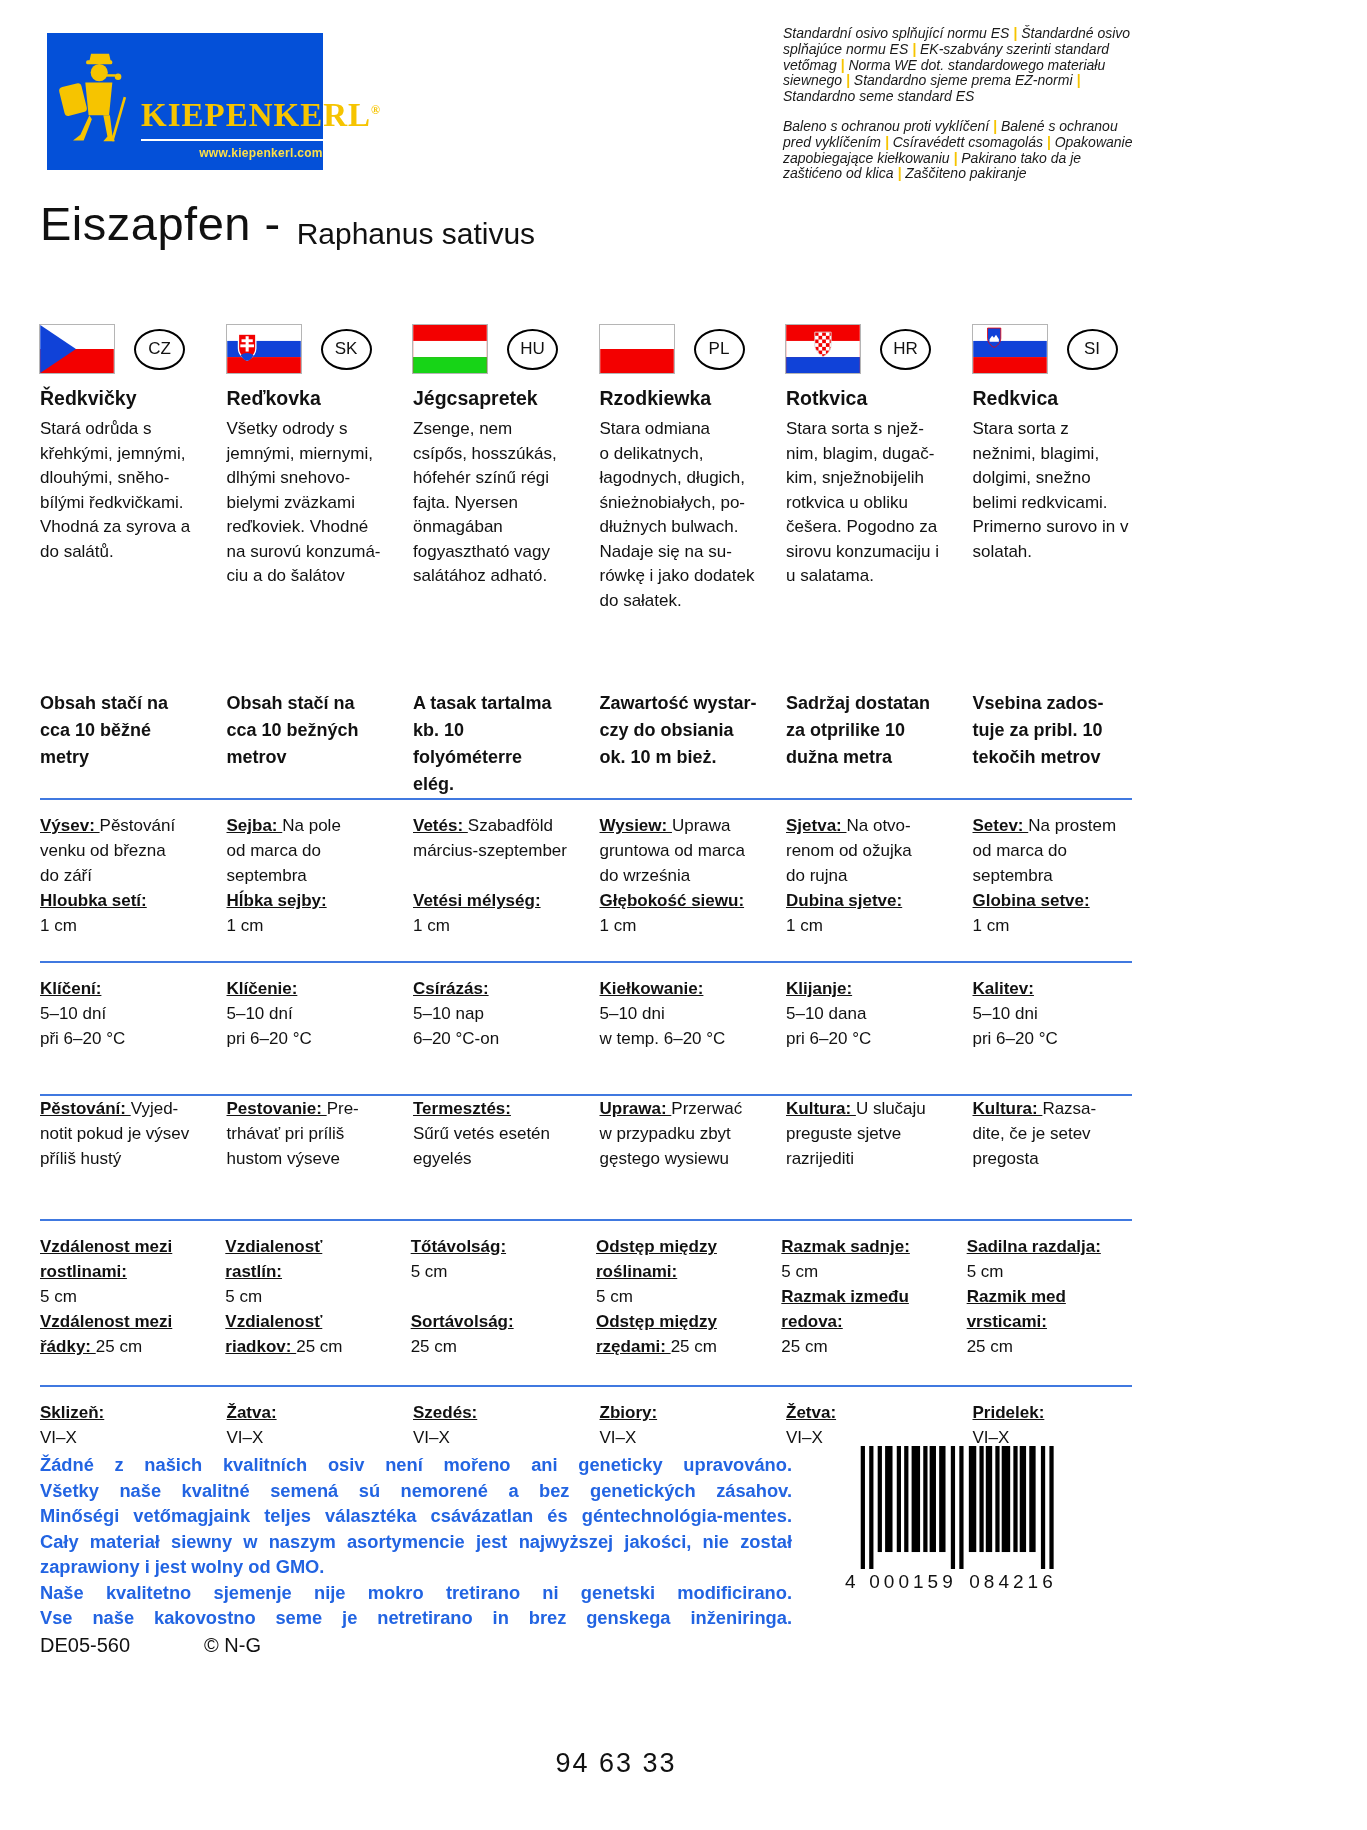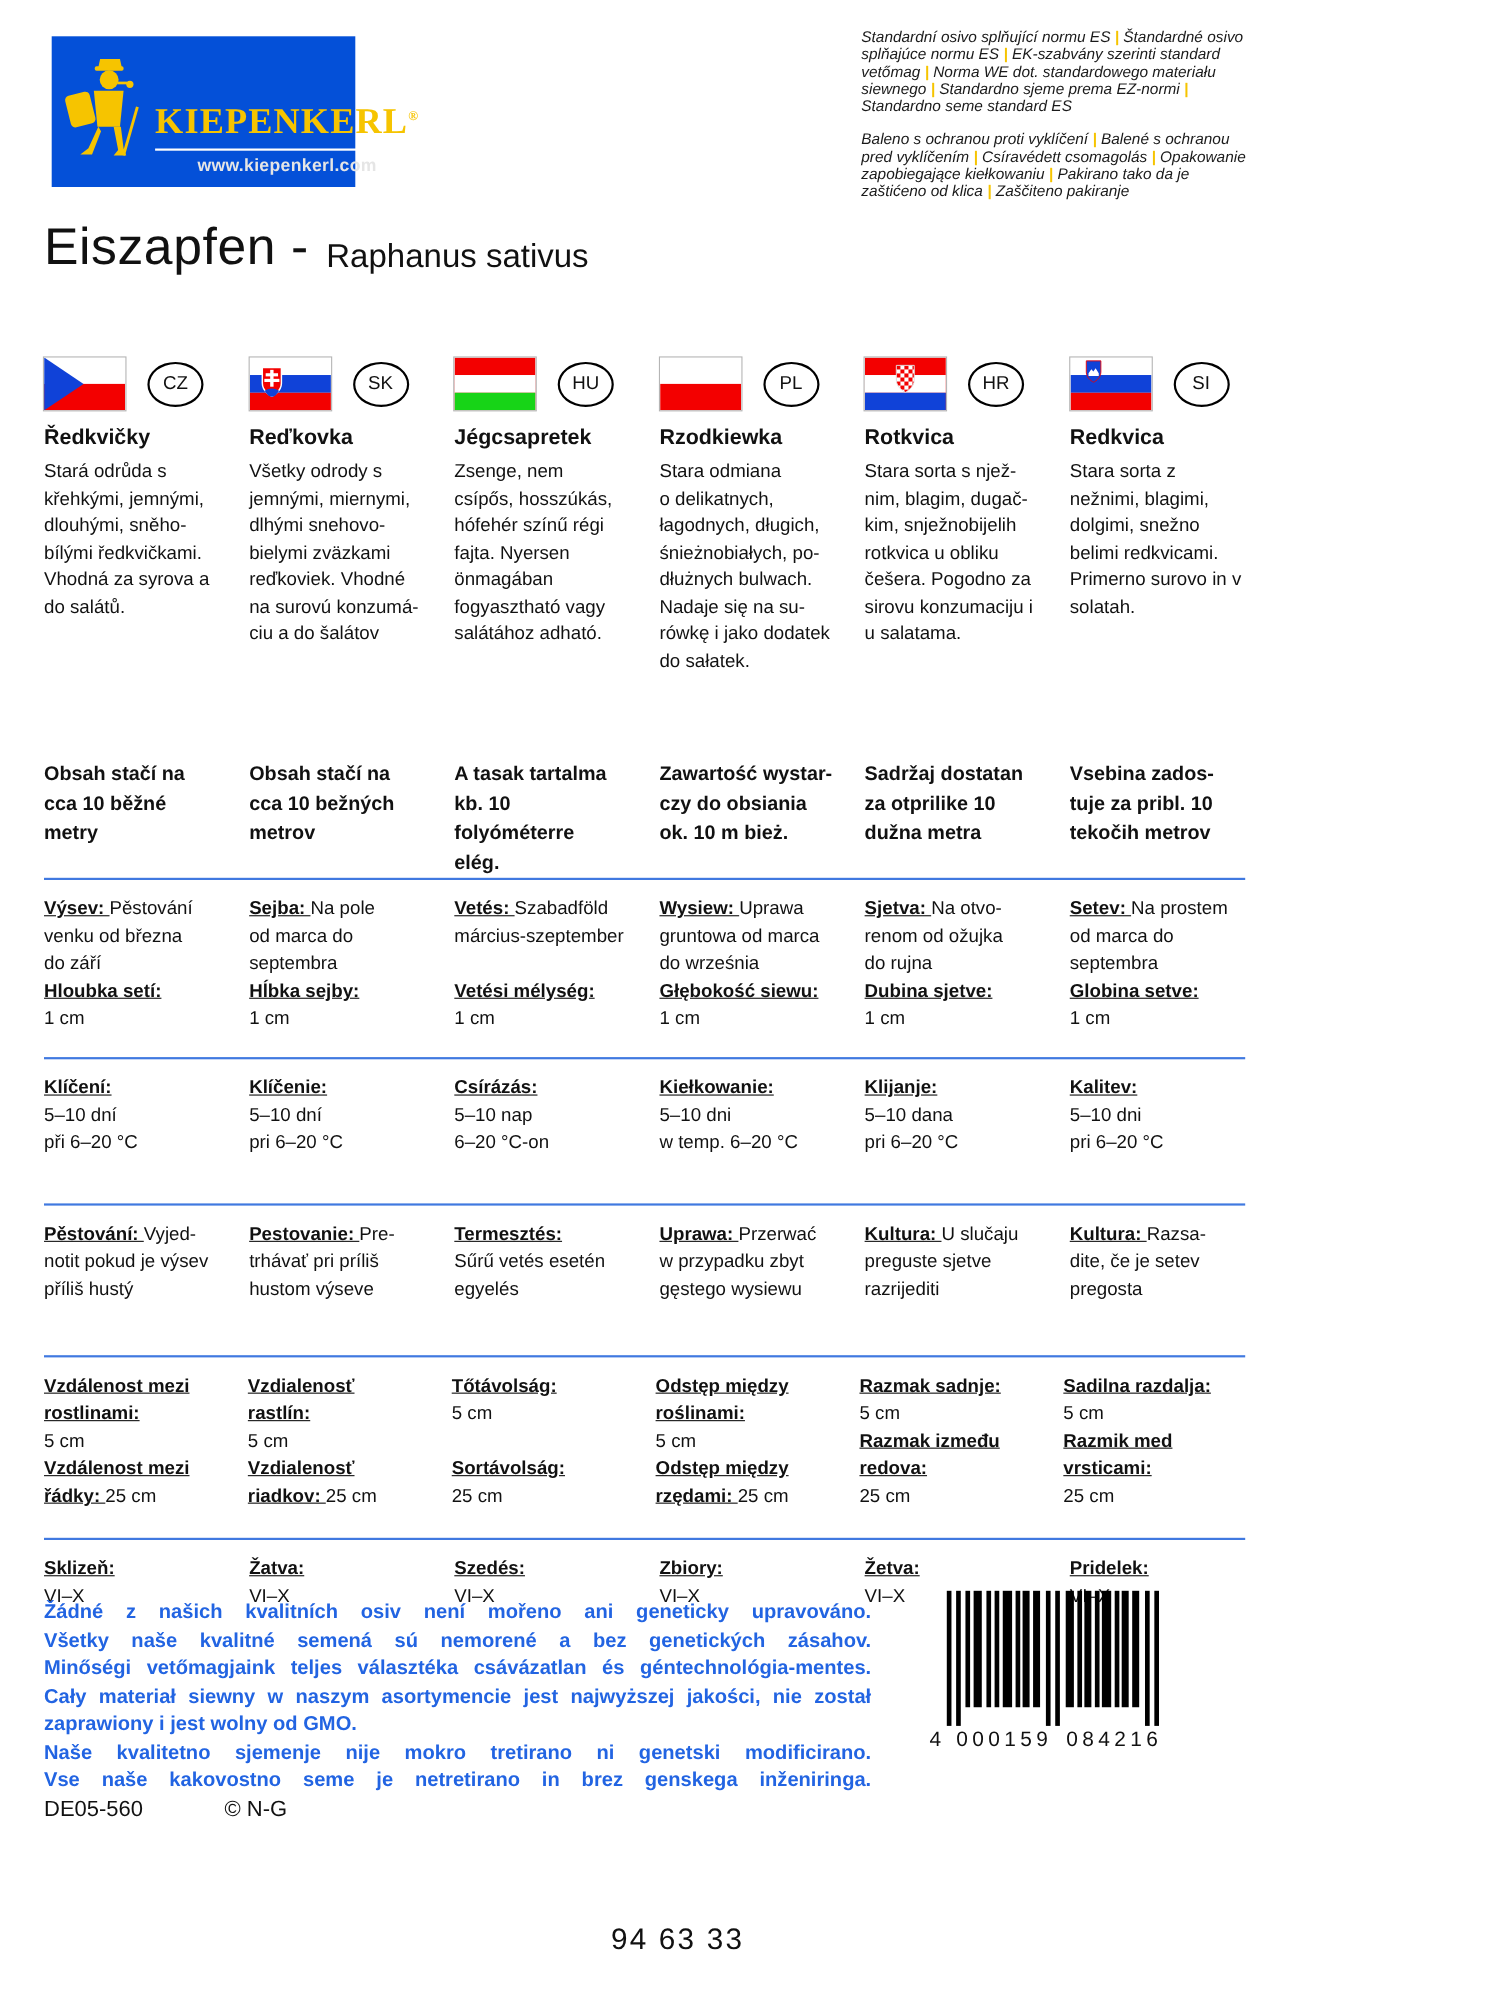--- a/index.html
+++ b/index.html
@@ -11,39 +11,39 @@
   
   .logo-box{position:absolute;left:47px;top:33px;width:276px;height:137px;
     background:#0450d8;display:flex;}
   .mascot{width:86px;height:122px;margin:6px 0 0 8px;flex:none;}
   .logo-right{flex:1;display:flex;flex-direction:column;justify-content:flex-end;
     padding:0 10px 10px 0;}
   .brandname{font-family:"Liberation Serif","DejaVu Serif",serif;font-weight:700;
     font-size:33px;color:#f6c400;letter-spacing:1px;line-height:1;white-space:nowrap;}
   .brandreg{font-size:12px;vertical-align:super;}
   .brandline{height:2px;background:#fff;margin:7px 0 5px;}
-  .brandurl{color:#e5e5e5;font-weight:700;font-size:16px;text-align:center;letter-spacing:.3px;}
+  .brandurl{color:#fde047;font-weight:700;font-size:12px;text-align:center;letter-spacing:.3px;}
   
   .tr-text{position:absolute;left:783px;top:26px;width:356px;
     font-style:italic;font-size:14px;line-height:15.8px;color:#1a1a1a;}
   .tr-text p{margin:0 0 14px 0;}
   .pipe{color:#f6c400;font-weight:700;}
   
   .title{position:absolute;left:40px;top:196px;display:flex;align-items:flex-end;gap:16px;}
   .title-main{font-size:47px;font-weight:300;letter-spacing:.5px;}
   .title-latin{font-size:30px;font-weight:300;}
   
   .grid{position:absolute;left:40px;top:325px;width:1092px;}
   .row{display:grid;grid-template-columns:repeat(6,1fr);column-gap:27px;}
   .rule{height:2px;background:#4079e0;}
   .head{min-height:365px;}
   .r1{min-height:78px;}
   .r2{min-height:148px;padding-top:13px;}
   .r3{min-height:118px;padding-top:13px;}
-  .r4{min-height:123px;padding-top:13px;}
+  .r4{min-height:123px;}
   .r5{min-height:151px;padding-top:13px;gap:20px;}
   .r6{min-height:70px;padding-top:13px;}
   .pre{white-space:pre-line;}
   .flagrow{display:flex;align-items:center;gap:20px;height:48px;}
   .flag{width:74px;height:48px;flex:none;outline:1px solid #b5b5b5;display:block;}
   .flag svg{width:74px;height:48px;display:block;}
   .oval{width:47px;height:37px;border:2.5px solid #000;border-radius:50%;
     display:flex;align-items:center;justify-content:center;font-size:17px;flex:none;}
   .colname{font-weight:700;font-size:19.5px;margin-top:14px;}
   .desc{font-size:17px;line-height:24.5px;margin-top:7px;}

